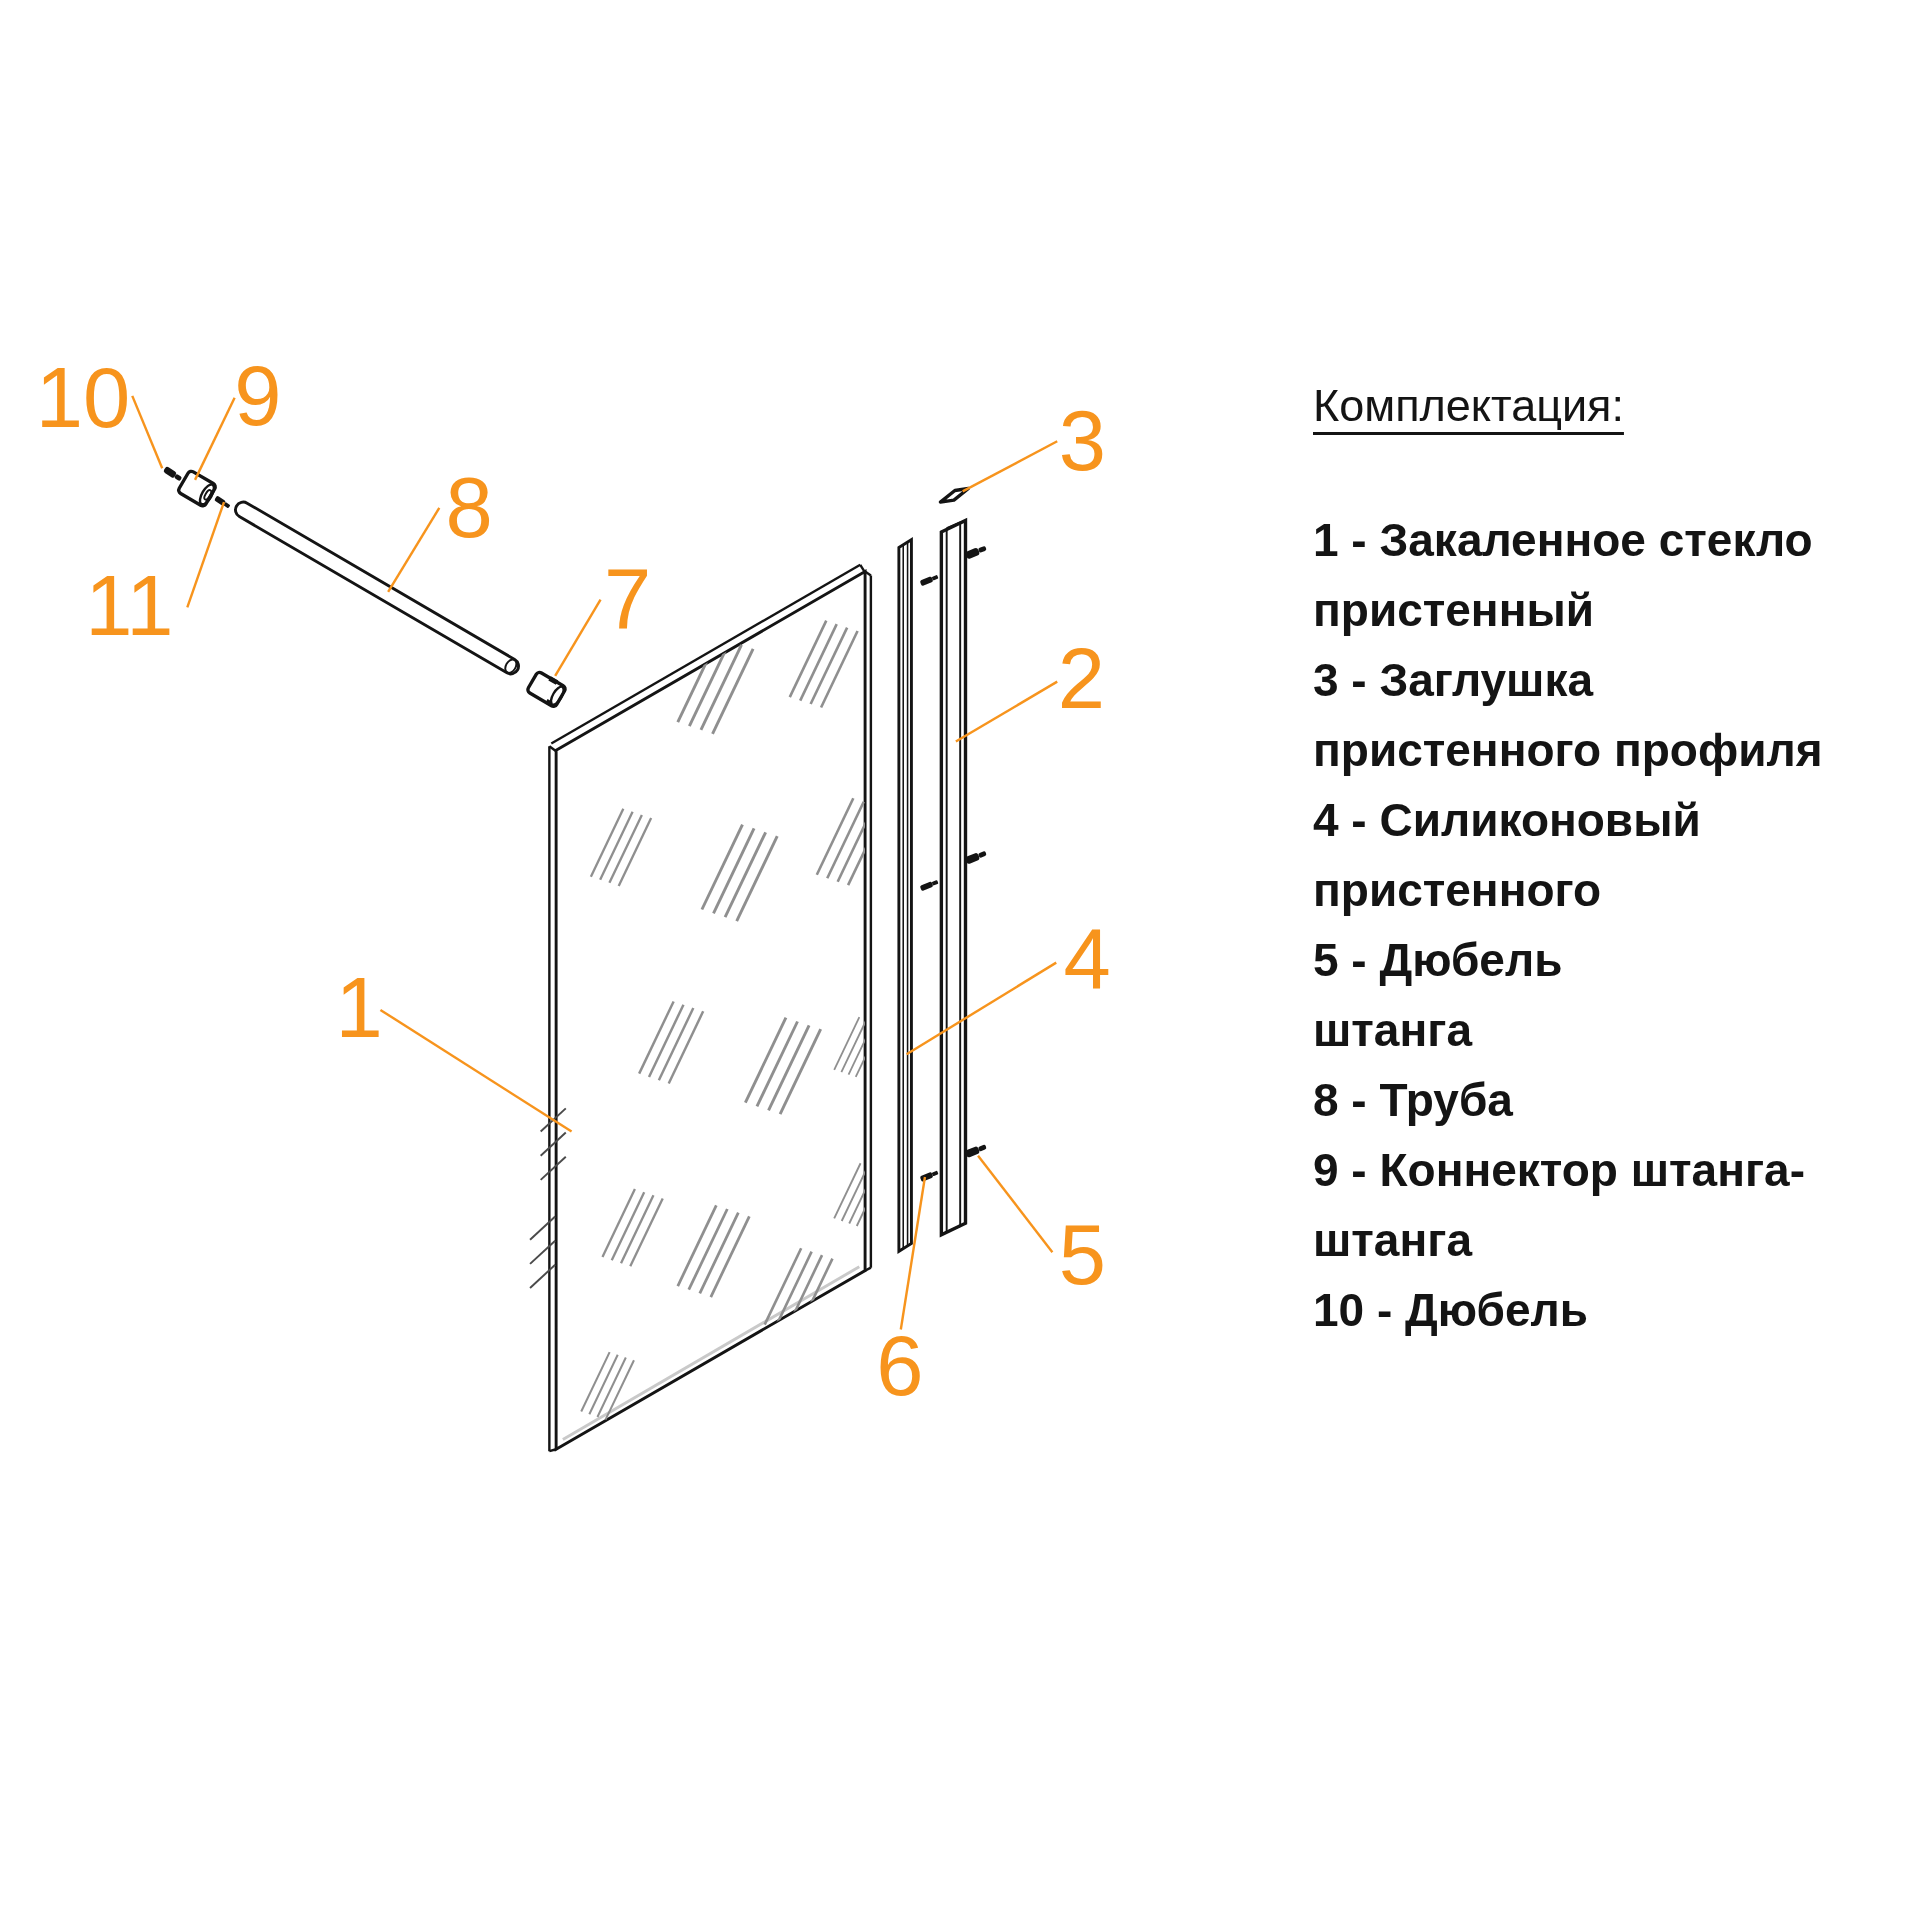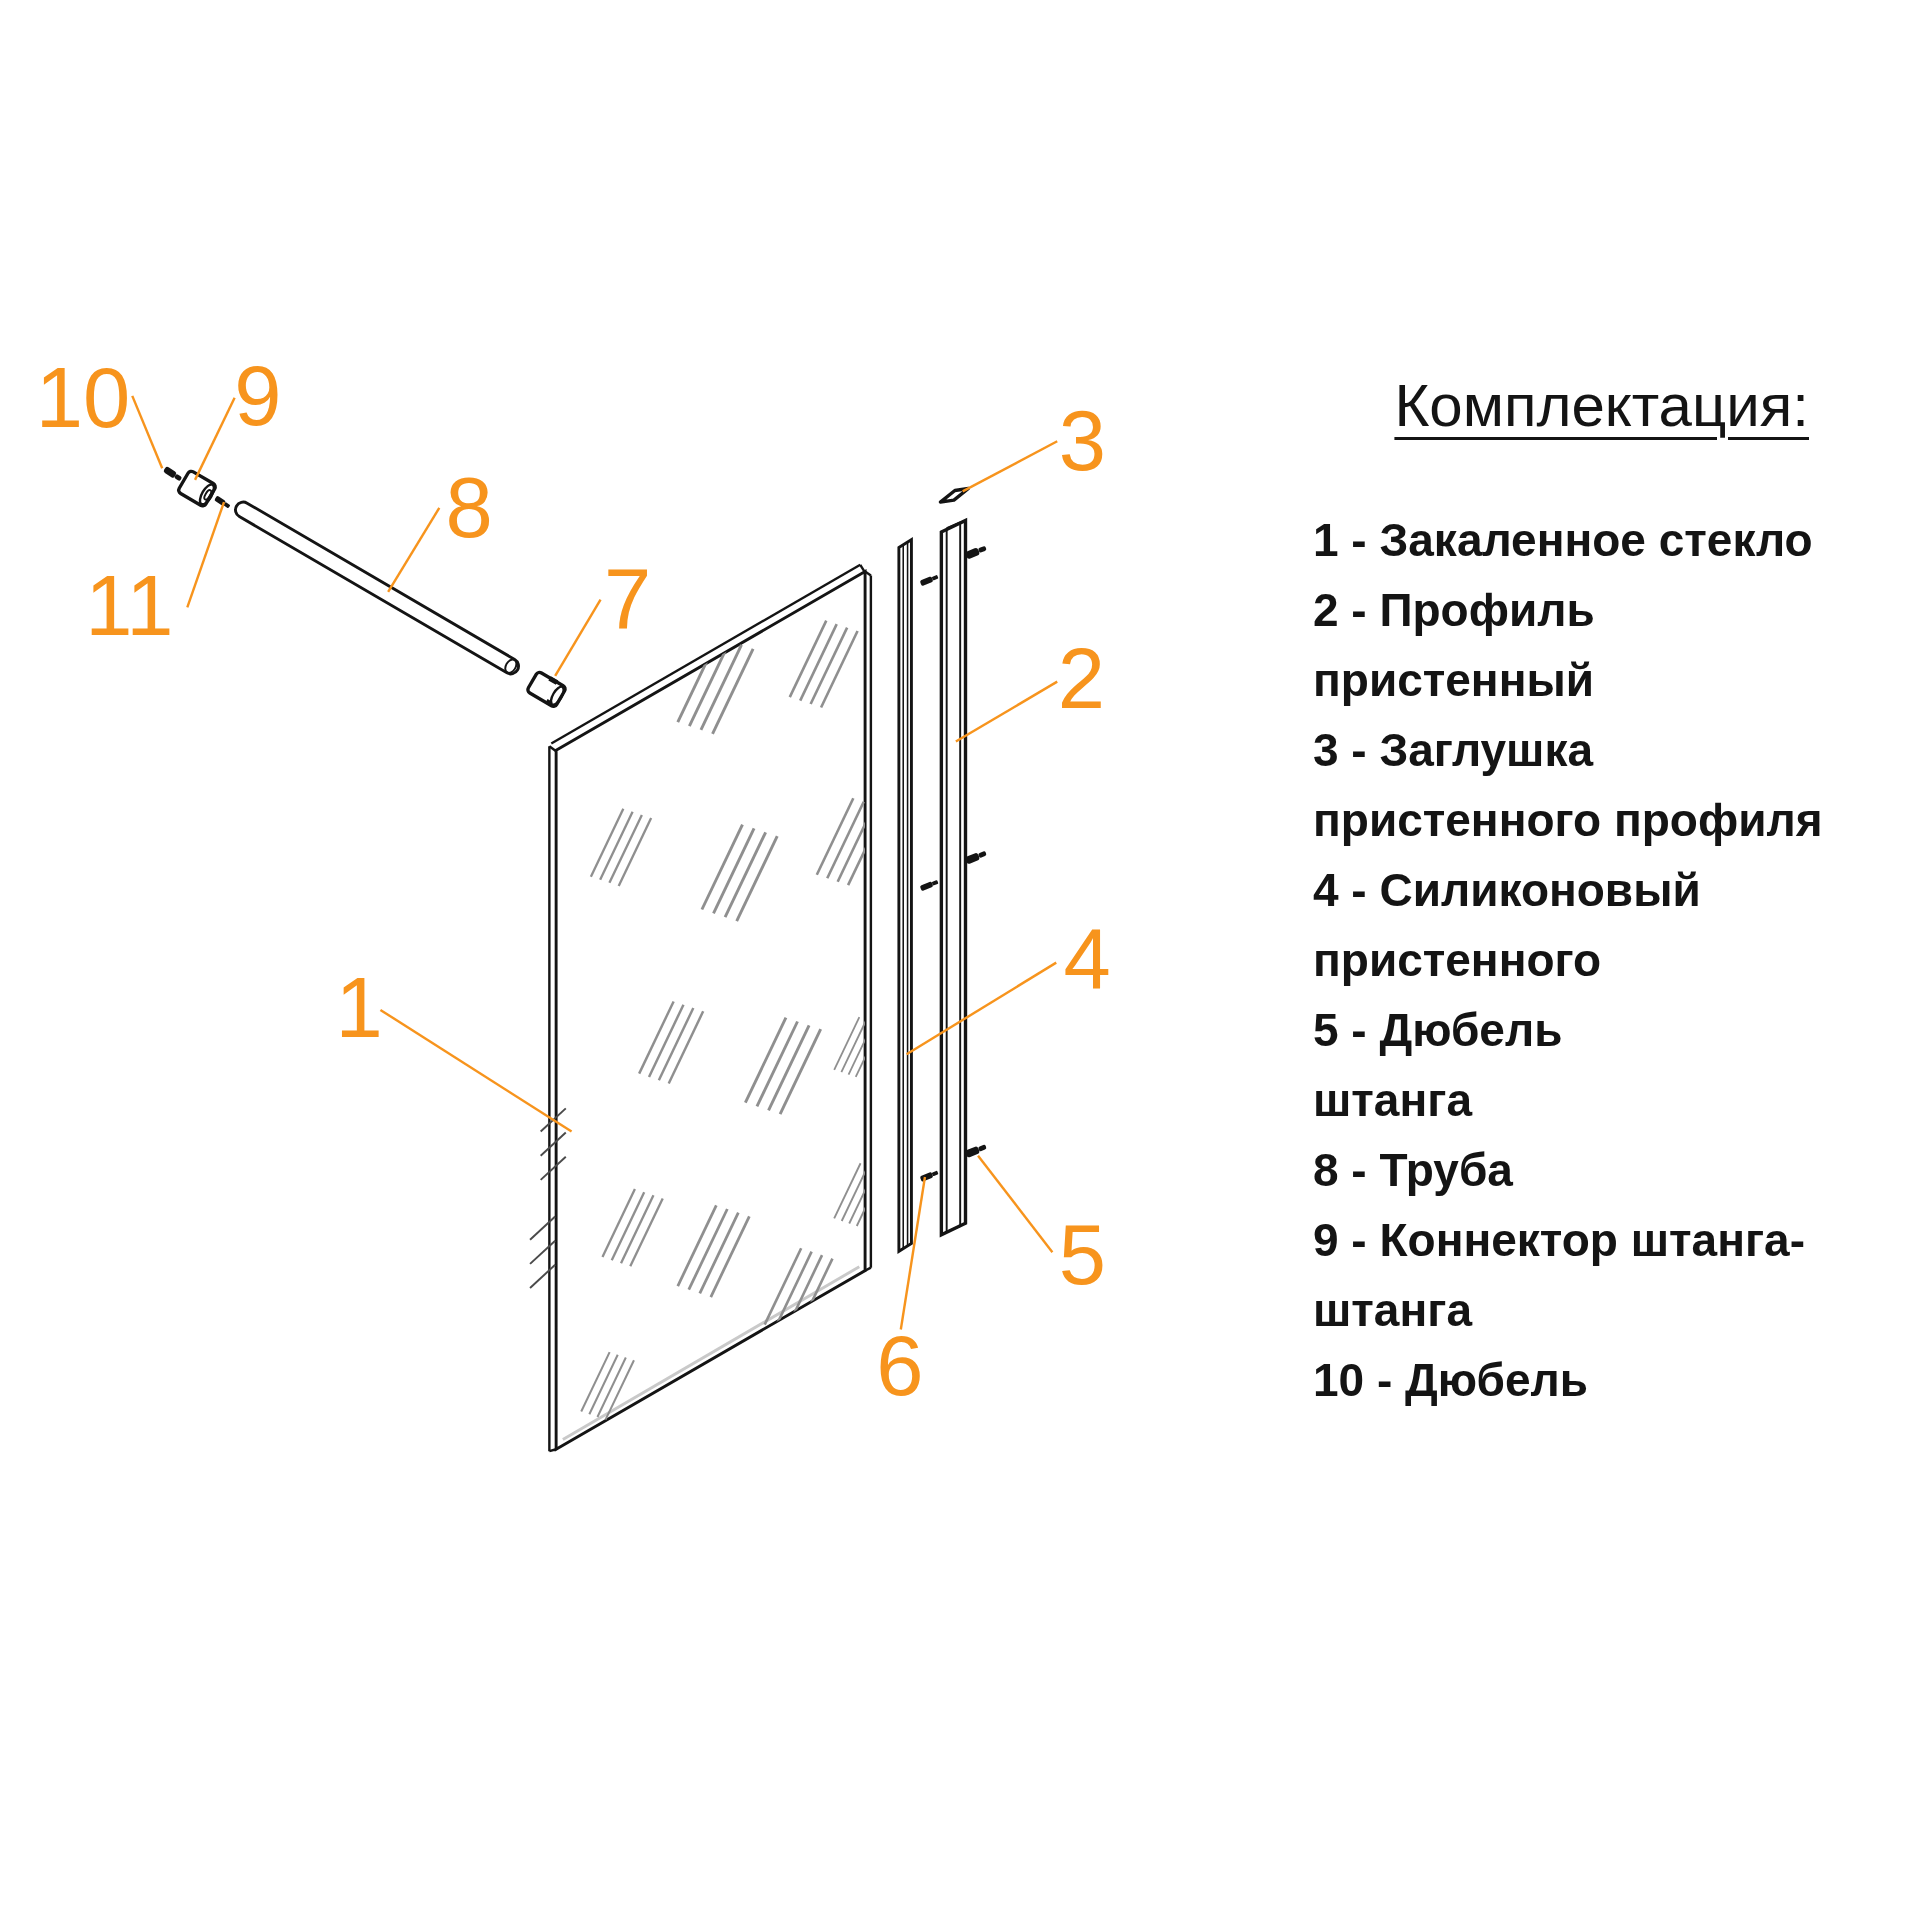--- a/index.html
+++ b/index.html
@@ -1,22 +1,22 @@
 <!DOCTYPE html>
 <html><head>
 <meta charset="utf-8">
 <style>
   html,body{margin:0;padding:0;background:#ffffff;}
   body{width:1931px;height:1931px;font-family:"Liberation Sans",sans-serif;}
   .canvas{position:relative;width:1931px;height:1931px;background:#ffffff;overflow:hidden;}
   .diagram-svg{position:absolute;left:0;top:0;width:1931px;height:1931px;}
   .legend{position:absolute;left:1313px;top:371px;width:496px;color:#141414;}
-  .legend-title{font-size:60px;line-height:70px;font-weight:400;
+  .legend-title{font-size:45px;line-height:70px;font-weight:400;
     text-decoration:underline;text-decoration-thickness:2.9px;text-underline-offset:10.6px;
-    margin:0 0 64px 0;text-align:right;}
+    margin:0 0 64px 0;}
   .legend-line{font-size:46px;line-height:70px;font-weight:700;white-space:nowrap;}
   text.callout{font-family:"Liberation Sans",sans-serif;font-size:88px;font-weight:500;fill:#F7941D;}
 </style>
 </head>
 <body>
 
 <div class="canvas">
 
   <svg class="diagram-svg" viewBox="0 0 2000 2000">
     <defs>
@@ -175,21 +175,20 @@
       <text class="callout" x="267" y="440">9</text>
       <text class="callout" x="86" y="442">10</text>
       <text class="callout" x="134" y="658">11</text>
     </g>
   </svg>
 
   <div class="legend">
     <div class="legend-title">Комплектация:</div>
     <div>
       <div class="legend-line">1 - Закаленное стекло</div>
-      <div class="legend-line">2 - Профиль</div>
       <div class="legend-line">пристенный</div>
       <div class="legend-line">3 - Заглушка</div>
       <div class="legend-line">пристенного профиля</div>
       <div class="legend-line">4 - Силиконовый</div>
       <div class="legend-line">пристенного</div>
       <div class="legend-line">5 - Дюбель</div>
       <div class="legend-line">штанга</div>
       <div class="legend-line">8 - Труба</div>
       <div class="legend-line">9 - Коннектор штанга-</div>
       <div class="legend-line">штанга</div>

